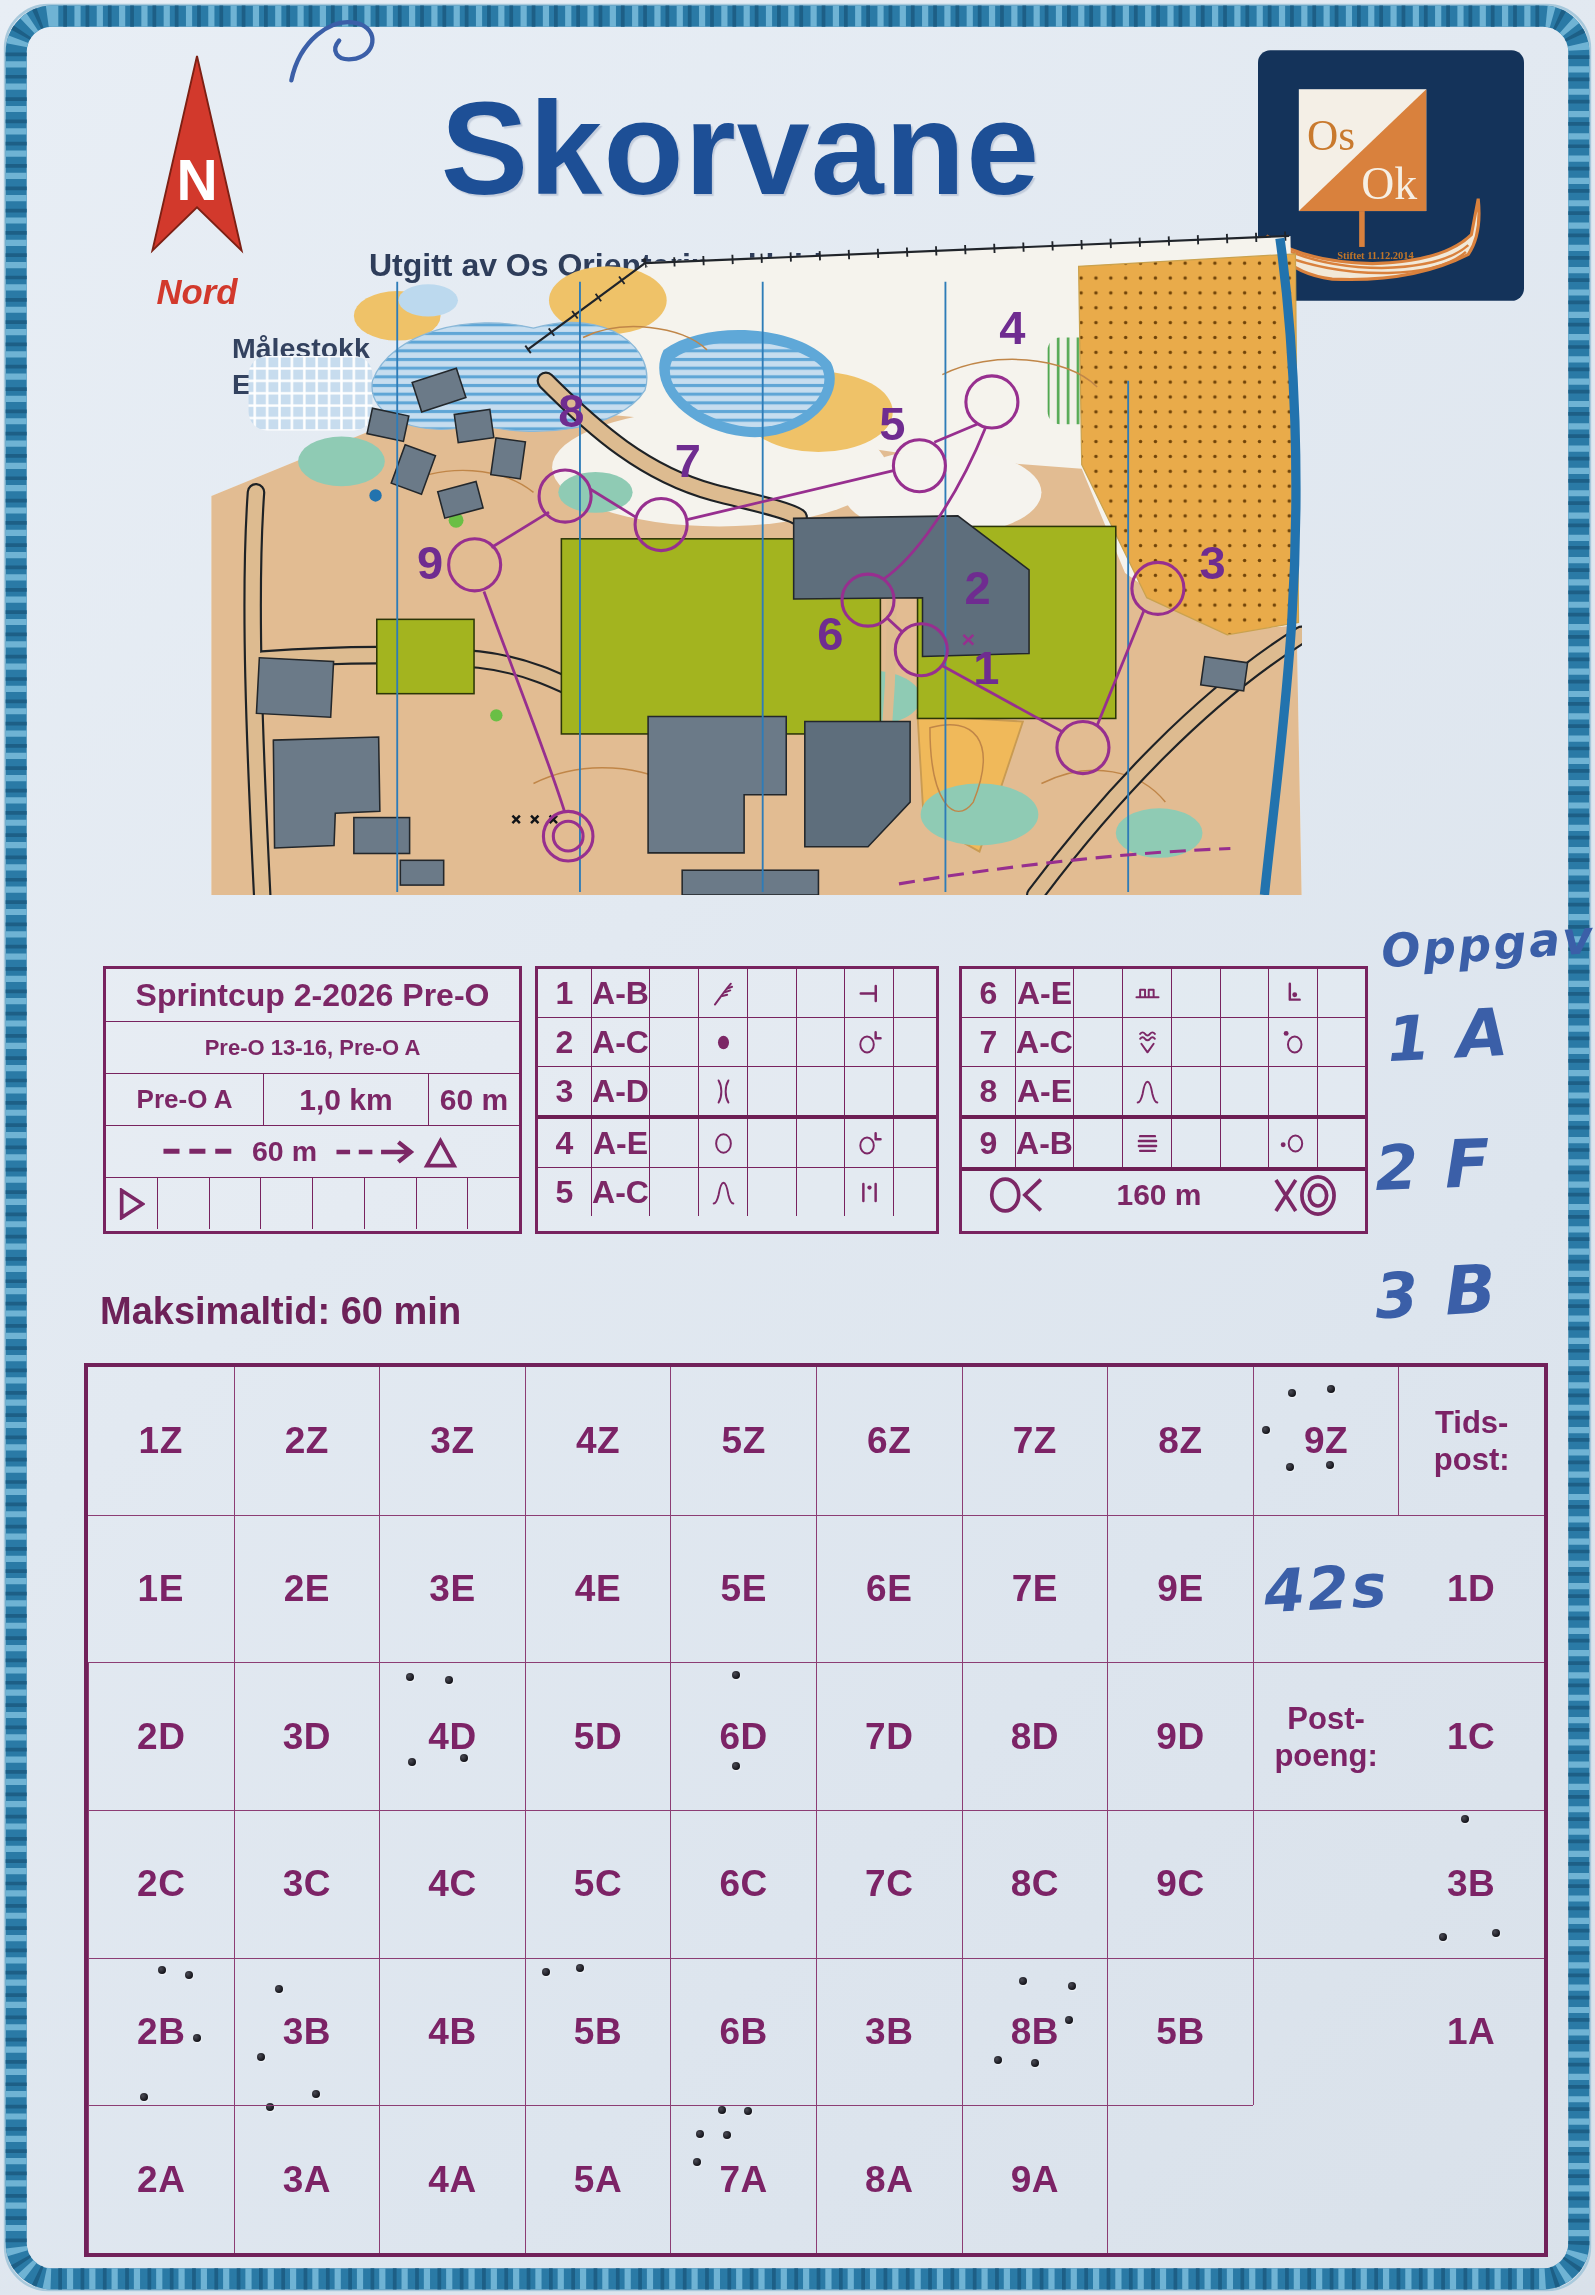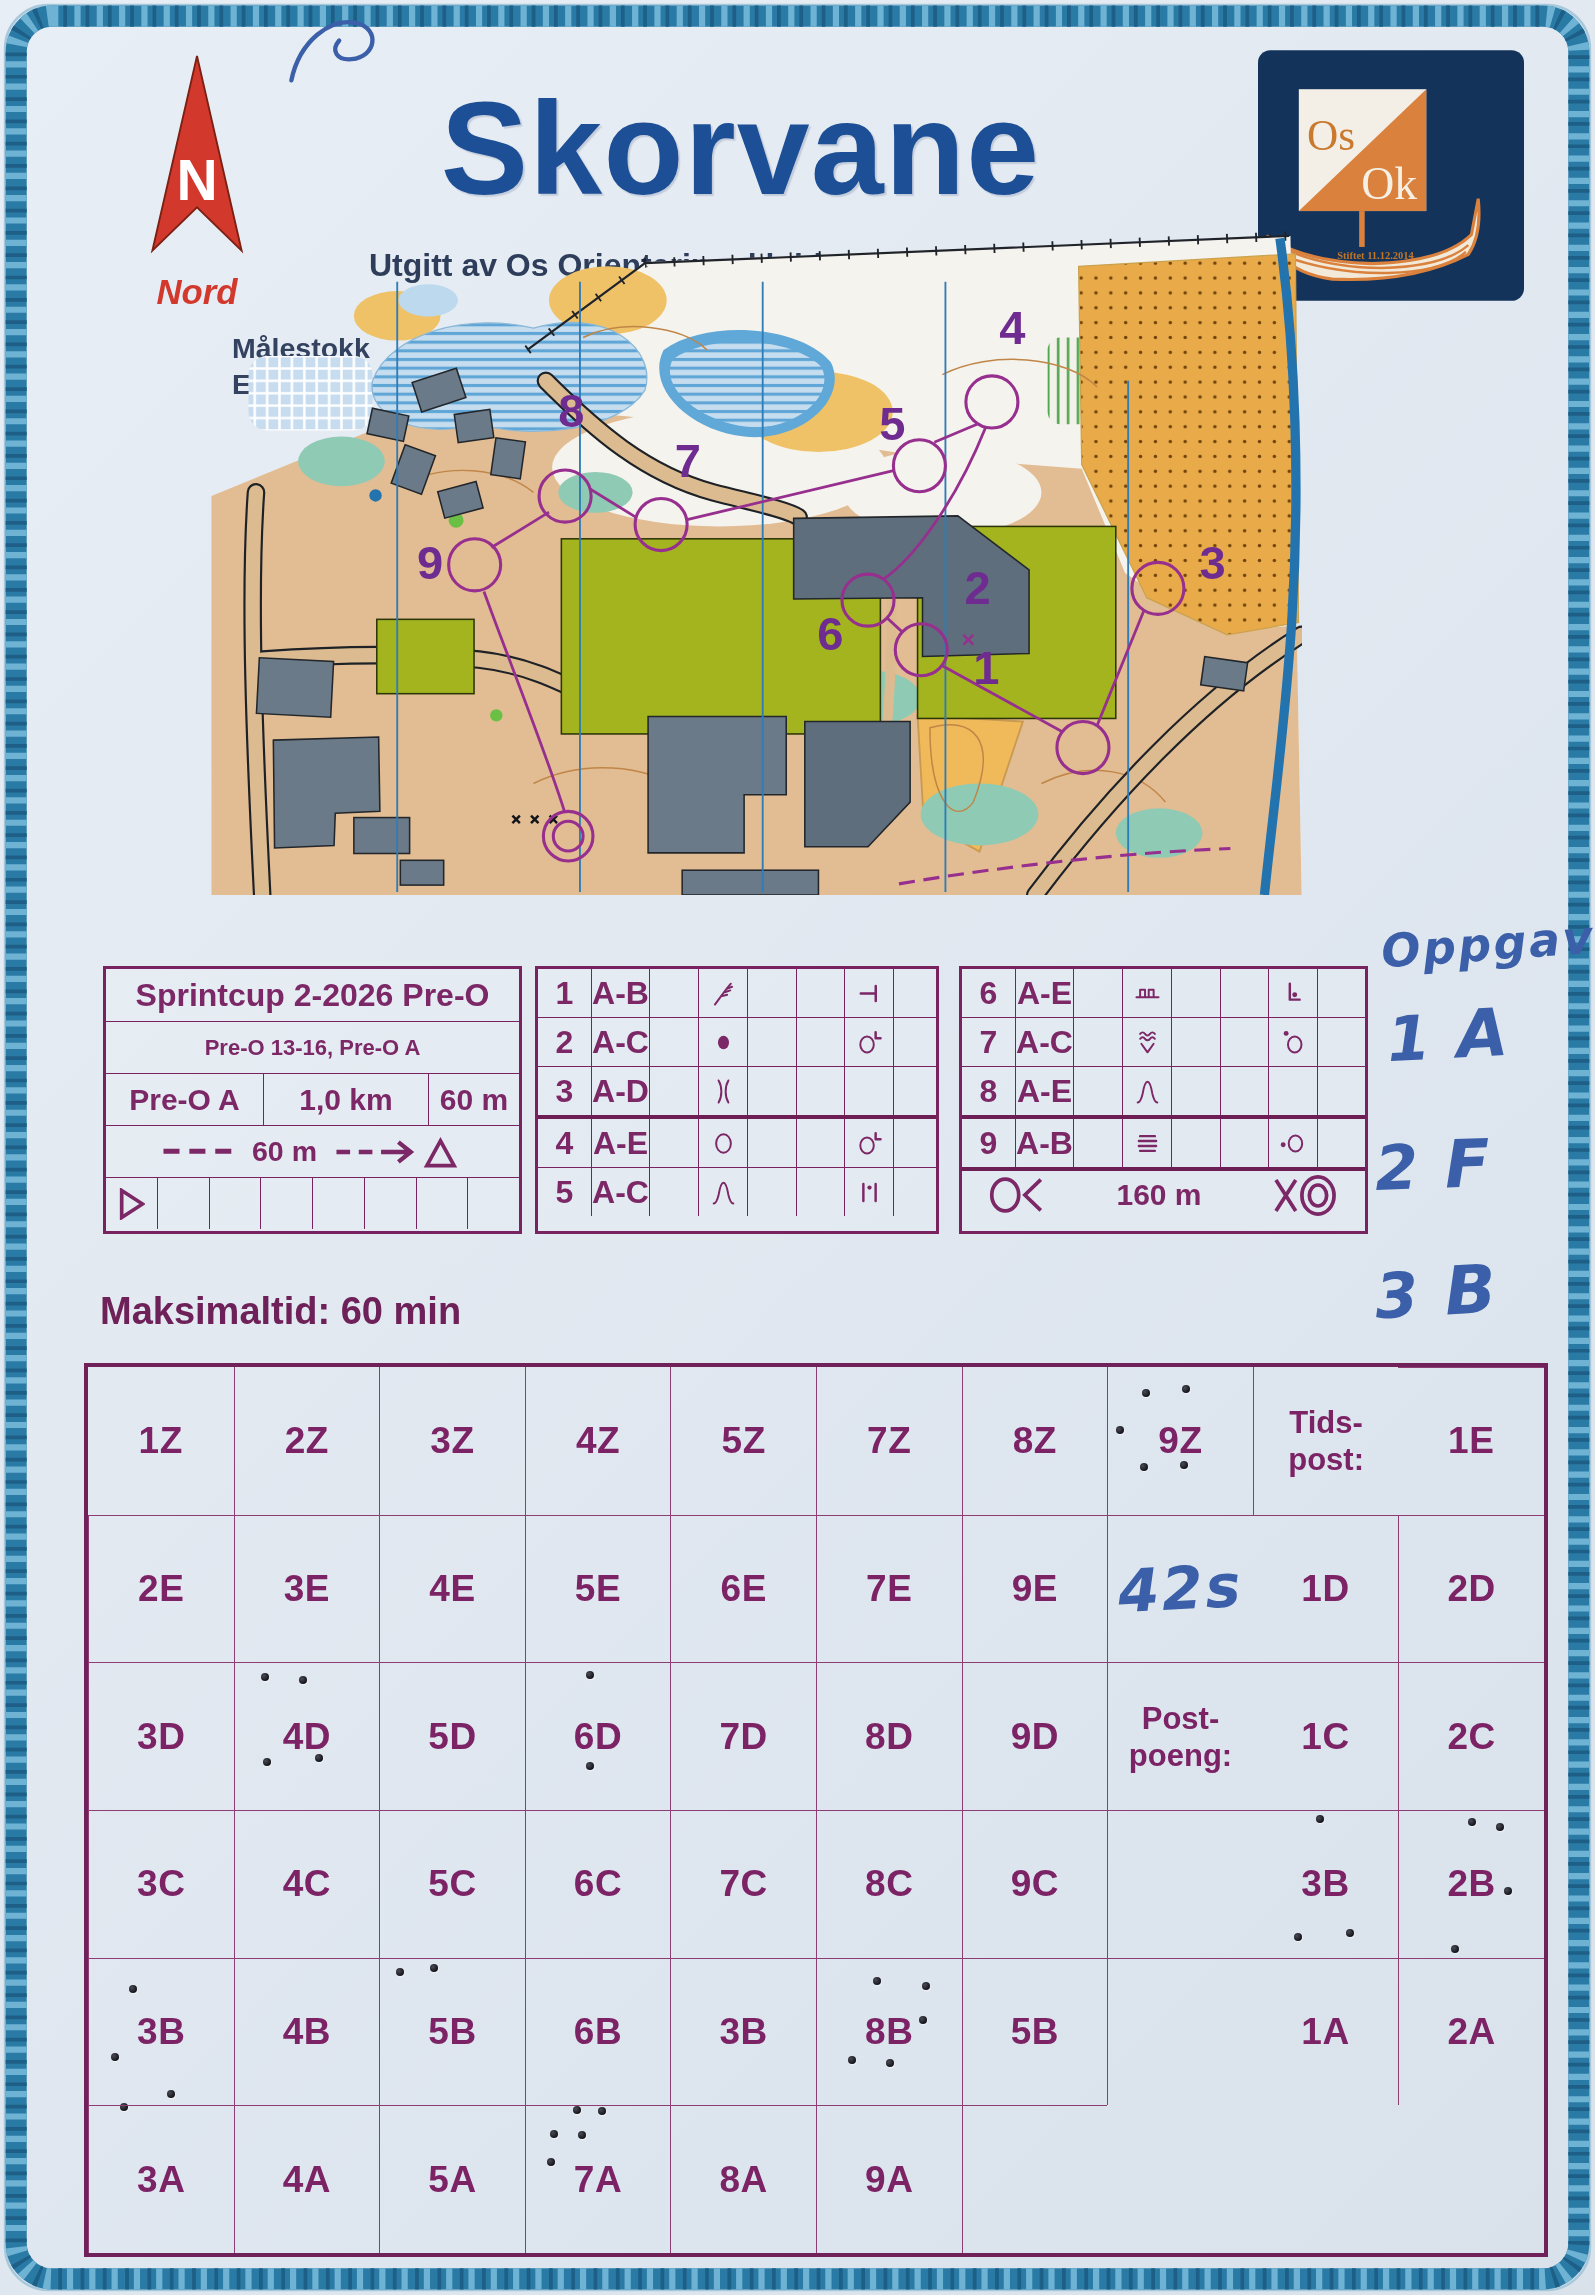--- a/index.html
+++ b/index.html
@@ -258,21 +258,21 @@
       <text x="748" y="405">7</text>
       <text x="560" y="325">8</text>
       <text x="332" y="570">9</text>
     </g>
   </svg>
 
   <div class="dtable" style="left:103px;top:966px;width:419px;height:268px;">
     <div class="lt-row" style="font-size:32px;font-weight:bold;">Sprintcup 2-2026 Pre-O</div>
     <div class="lt-row" style="font-size:22px;font-weight:bold;">Pre-O 13-16, Pre-O A</div>
     <div class="lt-row" style="padding:0;">
-      <div class="htext" style="width:158px;border-right:1.9px solid #78235f;font-size:30px;">Pre-O A</div>
+      <div class="htext" style="width:158px;border-right:1.9px solid #78235f;font-size:26px;">Pre-O A</div>
       <div class="htext" style="width:165px;border-right:1.9px solid #78235f;font-size:30px;">1,0 km</div>
       <div class="htext" style="flex:1;font-size:30px;">60 m</div>
     </div>
     <div class="lt-row" style="gap:17.4px;font-size:28.5px;font-weight:bold;">
       <svg width="74" height="12.4" viewBox="0 0 120 20">
           <path d="M4,10 H30 M46,10 H72 M88,10 H114" stroke="#7c2766" stroke-width="8"></path>
         </svg>
       <span>60 m</span>
       <svg width="130" height="40" viewBox="0 0 210 64">
           <path d="M4,32 H26 M40,32 H62 M76,32 H120 M104,16 L124,32 L104,48" stroke="#7c2766" stroke-width="7" fill="none"></path>
@@ -500,20 +500,23 @@
       </div>
       <div class="gcell r0 c2" id="cell-3Z">
         <span class="glabel">3Z</span>
       </div>
       <div class="gcell r0 c3" id="cell-4Z">
         <span class="glabel">4Z</span>
       </div>
       <div class="gcell r0 c4" id="cell-5Z">
         <span class="glabel">5Z</span>
       </div>
+      <div class="gcell r0 c5" id="cell-6Z">
+        <span class="glabel">6Z</span>
+      </div>
       <div class="gcell r0 c6" id="cell-7Z">
         <span class="glabel">7Z</span>
       </div>
       <div class="gcell r0 c7" id="cell-8Z">
         <span class="glabel">8Z</span>
       </div>
       <div class="gcell r0 c8" id="cell-9Z">
         <span class="glabel">9Z</span>
         <div class="punch" style="left: calc(50% - 38px); top: calc(50% - 52px);"></div>
         <div class="punch" style="left: calc(50% + 1.2px); top: calc(50% - 56px);"></div>

